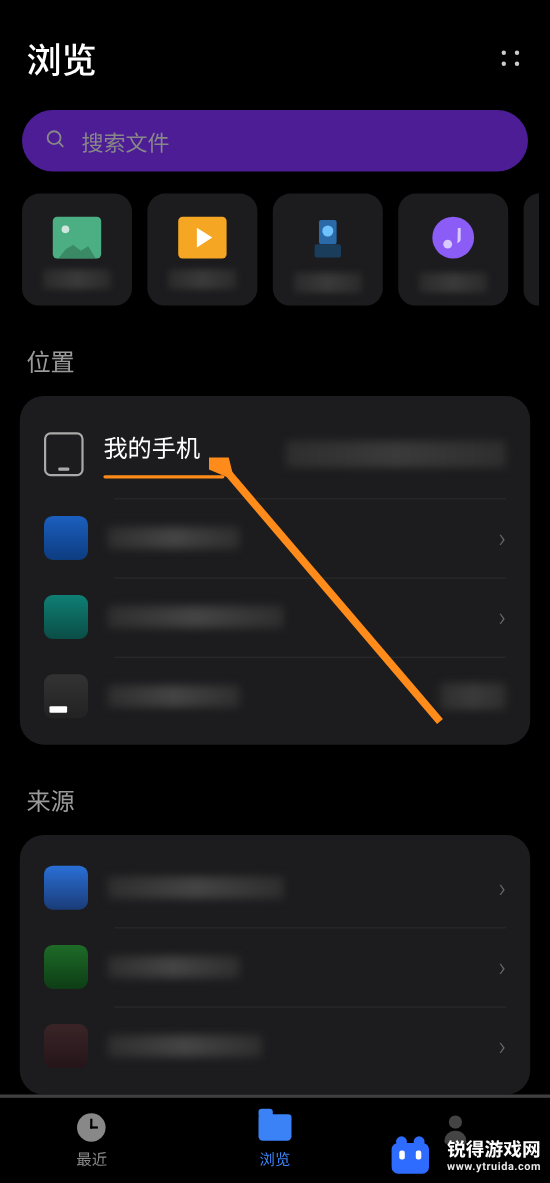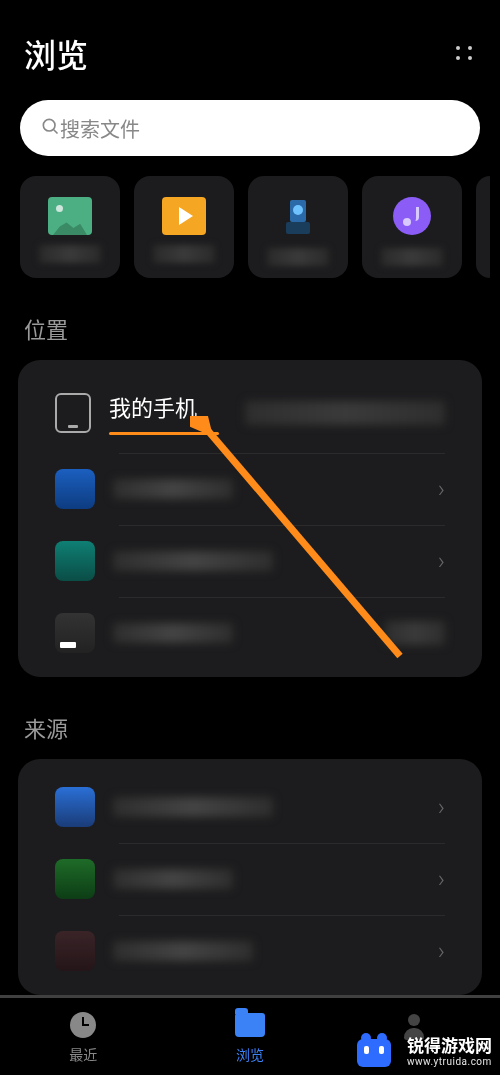--- a/index.html
+++ b/index.html
@@ -27,26 +27,27 @@
     width: 24px; height: 24px;
     display: flex; flex-wrap: wrap;
     align-content: center; justify-content: center;
     gap: 6px 8px;
   }
   .more-icon span {
     width: 4px; height: 4px; background:#ccc; border-radius:50%;
   }
   .search-bar {
     margin: 6px 20px 16px 20px;
-    background: #ffffff;
+    background: #4c1d95;
     border-radius: 30px;
     height: 56px;
     display: flex;
     align-items: center;
     padding: 0 20px;
+    gap: 14px;
   }
   .search-icon svg { width: 20px; height: 20px; stroke:#888; fill:none; stroke-width:2;}
   .search-placeholder { color:#888; font-size: 20px; }
   .tile-row {
     display: flex;
     gap: 14px;
     padding: 4px 20px 0 20px;
     overflow: hidden;
   }
   .tile {
@@ -77,21 +78,21 @@
   .icon-misc-svg{width:44px;height:44px;}
   .section-title {
     padding: 34px 24px 10px 24px;
     color: #9a9a9a;
     font-size: 22px;
   }
   .card {
     margin: 6px 18px 0 18px;
     background: #1c1c1e;
     border-radius: 22px;
-    padding: 8px 17px;
+    padding: 8px 2px;
   }
   .row {
     display:flex; align-items:center;
     padding: 16px 20px;
     gap: 18px;
     position:relative;
   }
   .row.primary { padding-top:22px; padding-bottom:18px;}
   .row + .row::before {
     content:"";
@@ -146,21 +147,21 @@
     display:flex;align-items:center;gap:16px;
     color:#fff;font-size:17px;font-weight:600;
     text-shadow:0 1px 3px rgba(0,0,0,.6);
   }
   .wm-logo{width:34px;height:28px;background:#2e6bff;border-radius:6px;position:relative;}
   .wm-logo::before,.wm-logo::after{content:"";position:absolute;top:-6px;width:10px;height:10px;background:#2e6bff;border-radius:50%;}
   .wm-logo::before{left:4px;} .wm-logo::after{right:4px;}
   .wm-eyes{position:absolute;top:7px;left:7px;width:20px;display:flex;justify-content:space-between;}
   .wm-eyes span{width:5px;height:8px;background:#fff;border-radius:2px;}
   .wm-text{display:flex;flex-direction:column;line-height:1;gap:2px;}
-  .wm-sub{font-size:10px;font-weight:400;letter-spacing:.5px;opacity:.9;}
+  .wm-sub{font-size:10px;font-weight:700;letter-spacing:.5px;opacity:.9;}
 </style>
 </head>
 <body>
 
 <div class="header">
   <div class="header-title">浏览</div>
   <div class="more-icon">
     <span></span>
       <span></span>
       <span></span>

